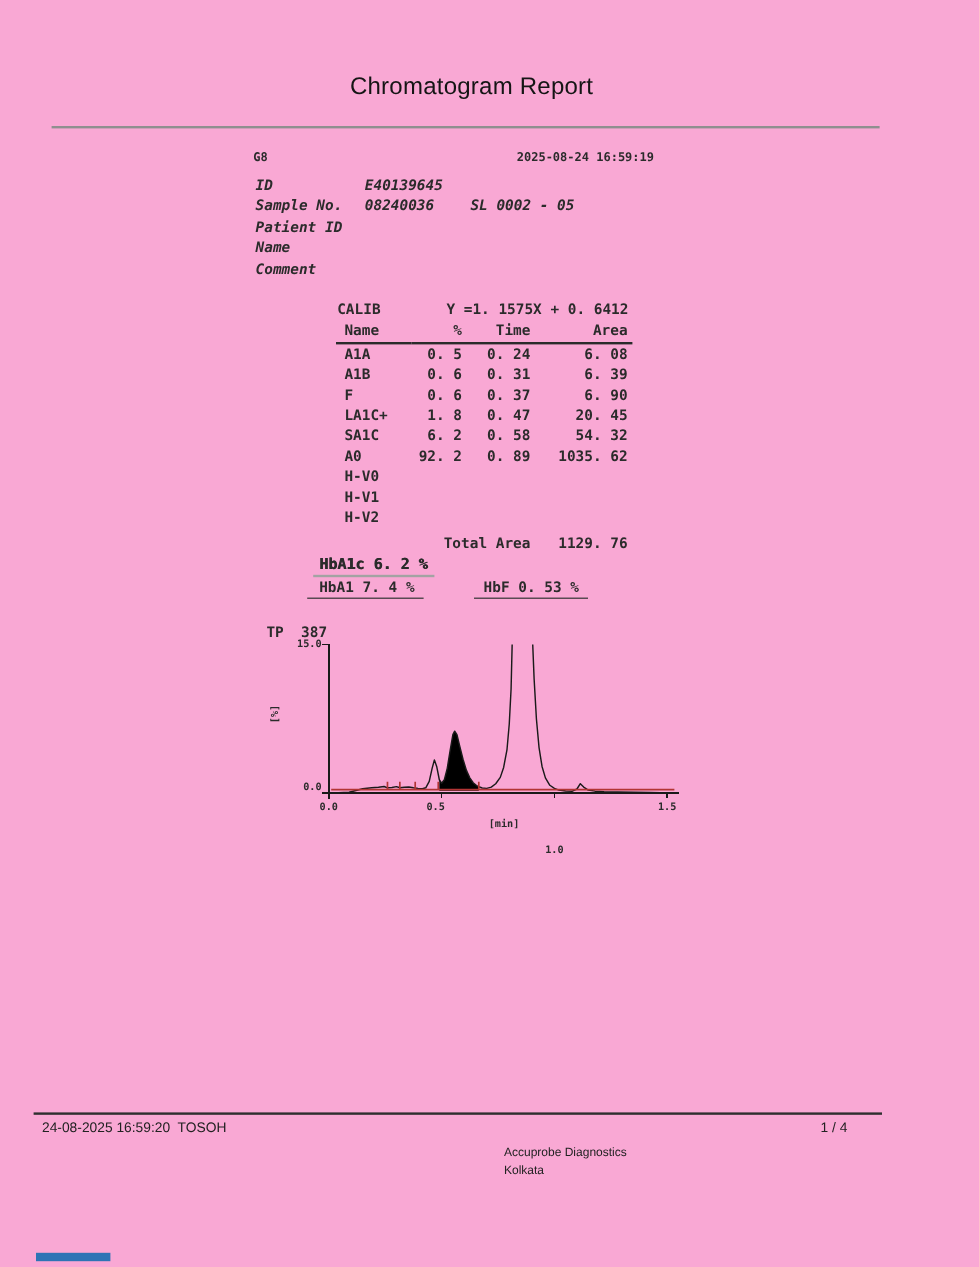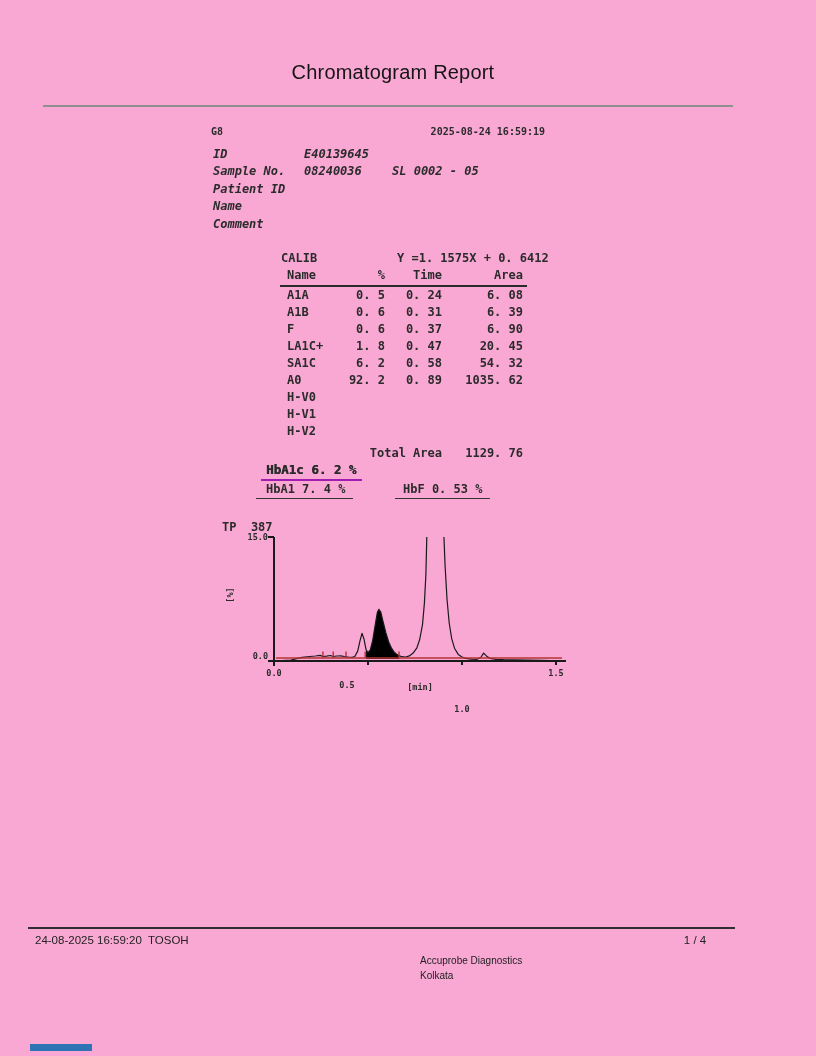--- a/index.html
+++ b/index.html
@@ -21,45 +21,45 @@
   #dt{left:425px;top:126px;width:120px;text-align:right;}
 
   
   #sample{left:213px;top:146px;}
   #sample .row{height:17.4px;font-style:italic;}
   #sample .lab{display:inline-block;width:91px;}
   #sample .val{display:inline-block;width:88px;}
 
   
   #calib-label{left:281px;top:250px;}
-  #calib-eq{left:372px;top:250px;margin-left:25px;}
+  #calib-eq{left:372px;top:250px;}
   #calib-table{left:280px;top:266px;width:233px;border-collapse:collapse;table-layout:fixed;
                font-family:"DejaVu Sans Mono",monospace;font-weight:bold;font-size:12px;color:#2b2b2b;white-space:pre;}
   #calib-table td{padding:0;height:17px;line-height:17px;overflow:hidden;}
   #calib-table .hd td{height:19px;border-bottom:2px solid #2b2b2b;}
   #calib-table .c0{width:56px;text-align:left;padding-left:7px;}
   #calib-table .c1{width:42px;text-align:right;}
   #calib-table .c2{width:57px;text-align:right;padding-right:3px;}
   #calib-table .c3{width:78px;text-align:right;padding-right:4px;}
   #calib-table .total td{padding-top:5px;}
   #calib-table .tl{text-align:right;padding-right:3px;}
 
   
   #res-hba1c{left:261px;top:462px;font-size:12.5px;padding:0 6px 2px 5px;
-             border-bottom:2px solid #a21caf;text-shadow:.5px 0 0 #2b2b2b;}
+             border-bottom:2px solid #a3a3a3;text-shadow:.5px 0 0 #2b2b2b;}
   #res-hba1{left:256px;top:482px;font-size:12px;padding:0 8px 2px 10px;border-bottom:1.5px solid #333;}
   #res-hbf{left:395px;top:482px;font-size:12px;padding:0 8px 2px 8px;border-bottom:1.5px solid #333;}
 
   
   #tp{left:222px;top:519px;}
   #yt-top{left:238px;top:532px;width:30px;text-align:right;}
   #yt-bot{left:238px;top:651px;width:30px;text-align:right;}
   #ylab{left:222px;top:590px;transform:rotate(-90deg);transform-origin:center;}
   .xt{top:668px;width:30px;text-align:center;}
-  #xt0{left:259px;} #xt1{left:332px;margin-top:12px;} #xt2{left:447px;margin-top:36px;} #xt3{left:541px;}
+  #xt0{left:259px;} #xt1{left:348px;} #xt2{left:447px;margin-top:36px;} #xt3{left:541px;}
   #xlab{left:390px;top:682px;width:60px;text-align:center;}
   #chart-svg{left:210px;top:514px;}
 
   
   #ft-left{left:35px;top:934px;font-size:11.5px;color:#222;white-space:pre;}
   #ft-page{left:670px;top:934px;width:50px;text-align:center;font-size:11.5px;color:#222;}
   #org{left:420px;top:953px;font-size:10px;line-height:15px;color:#222;}
   #accent-bar{left:30px;top:1044px;width:62px;height:7px;background:#2e74b5;}
 </style>
 </head>

